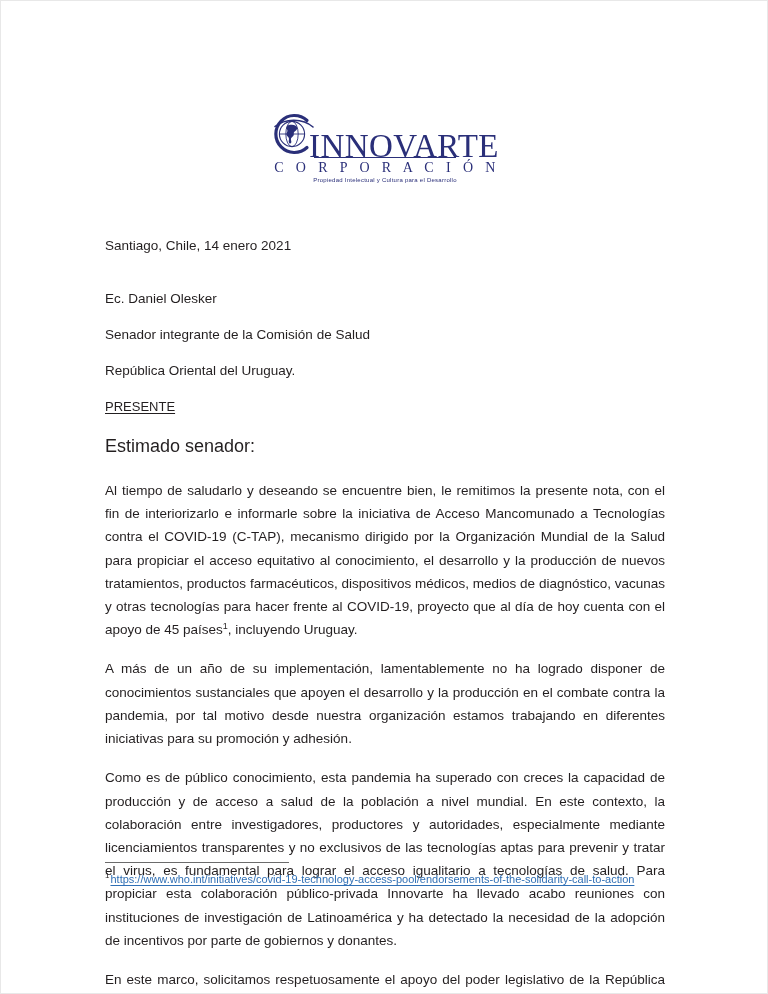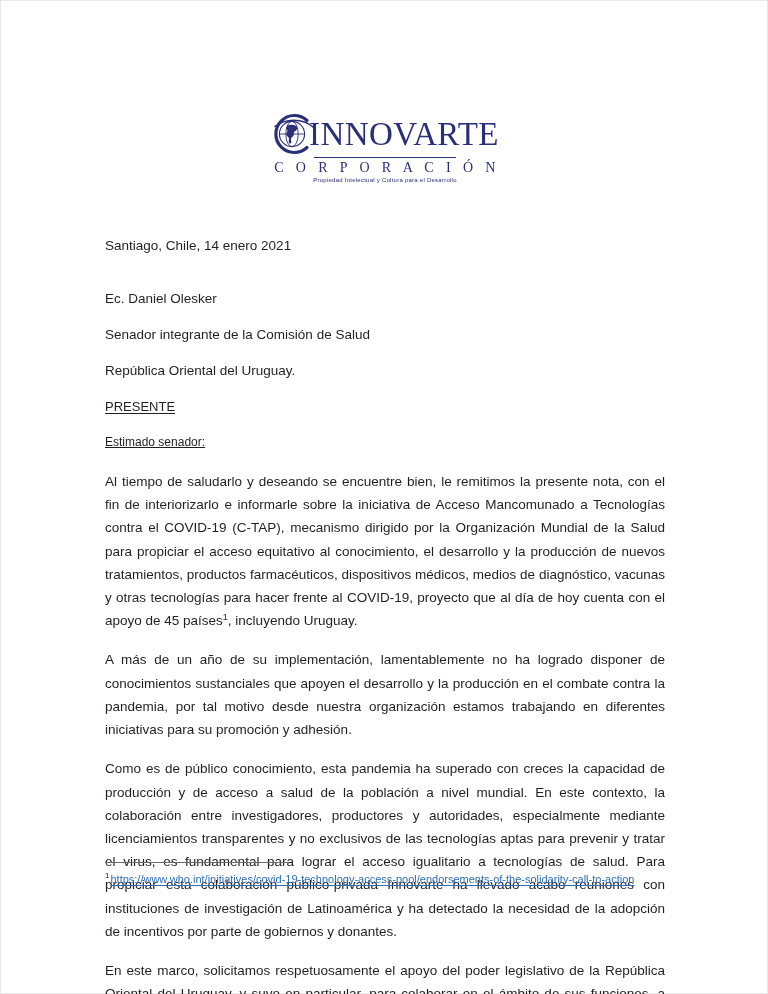--- a/index.html
+++ b/index.html
@@ -63,21 +63,21 @@
   }
   .logo-globe svg { display: block; }
   .logo-word {
     font-family: "Liberation Serif", serif;
     font-size: 33px;
     letter-spacing: 0.4px;
     color: #2a2f79;
     line-height: 1;
     white-space: nowrap;
     position: relative;
-    top: 0;
+    top: 12px;
   }
   .logo-rule {
     height: 1px;
     background: #2a2f79;
     margin: 1px auto 2px auto;
     width: 142px;
   }
   .logo-sub {
     font-family: "Liberation Serif", serif;
     font-size: 14px;
@@ -115,24 +115,23 @@
   .present-line {
     font-size: 13px;
     line-height: 1.5;
     margin-bottom: 16px;
   }
   .present-line span.u {
     text-decoration: underline;
     text-underline-offset: 2px;
   }
   .salutation {
-    font-size: 12px;
+    font-size: 18px;
     line-height: 1.5;
     margin-bottom: 19px;
-    text-decoration: underline;
   }
   p.body-par {
     font-size: 13.5px;
     line-height: 1.72;
     text-align: justify;
     margin: 0 0 16px 0;
     hyphens: none;
   }
   p.body-par:last-of-type { margin-bottom: 0; }
   sup.fn-ref {

